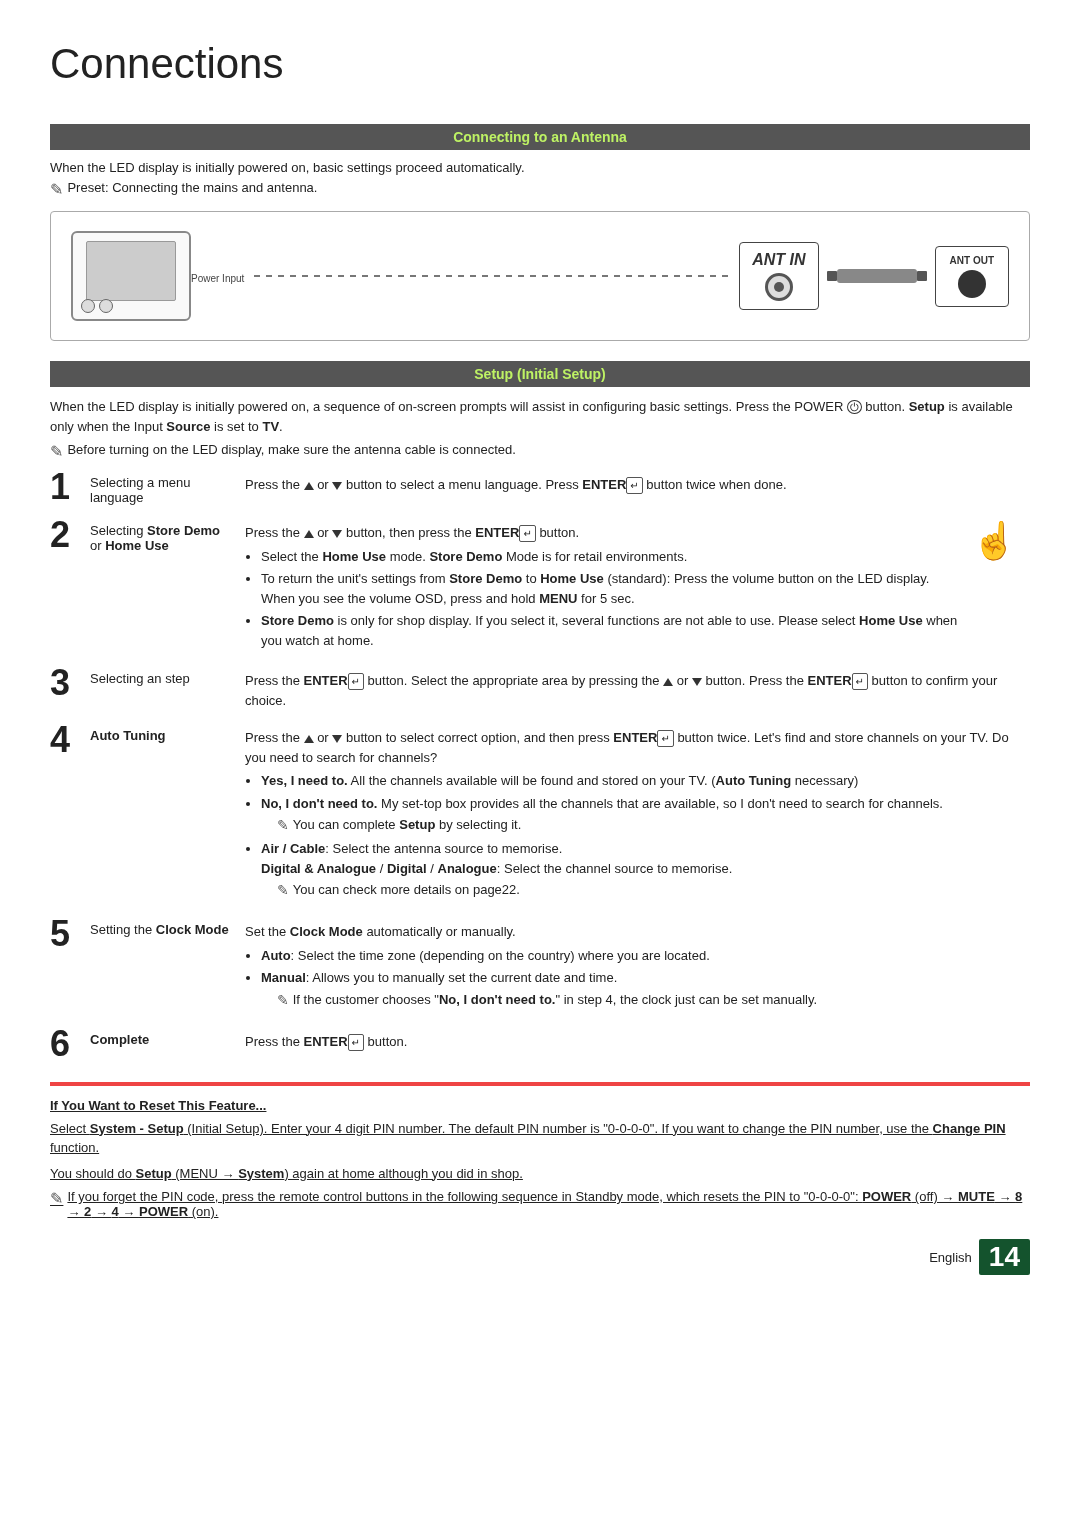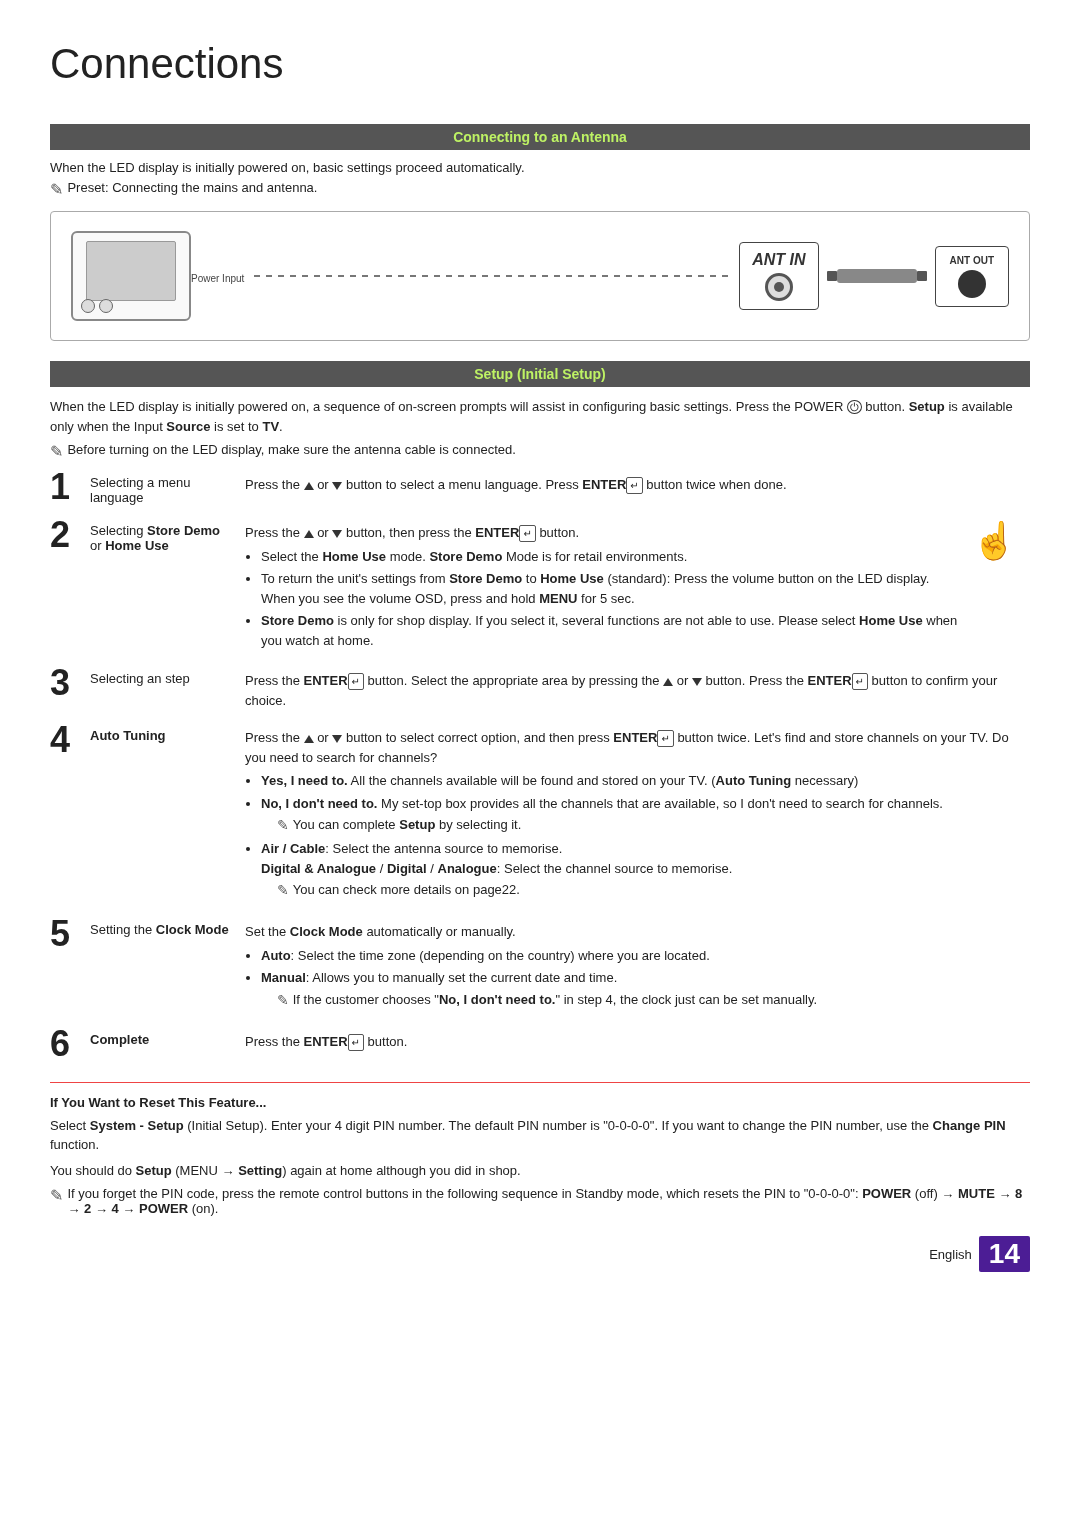--- a/index.html
+++ b/index.html
@@ -190,40 +190,41 @@
       gap: 4px;
       margin-top: 2px;
       margin-left: 16px;
     }
     .sub-note-icon {
       font-size: 14px;
       color: #555;
     }
     .reset-section {
       margin-top: 20px;
-      border-top: 1px solid #ef4444;
+      border-top: 4px solid #ef4444;
       padding-top: 12px;
+      text-decoration: underline;
     }
     .reset-title {
       font-size: 13px;
       font-weight: bold;
       margin-bottom: 6px;
     }
     .page-number-area {
       display: flex;
       justify-content: flex-end;
       align-items: center;
       margin-top: 20px;
       gap: 7px;
       font-size: 13px;
     }
     .page-num-box {
       font-size: 28px;
       font-weight: bold;
-      background: #4c1d95;
+      background: #14532d;
       color: #fff;
       padding: 2px 10px;
       border-radius: 2px;
     }
     .triangle-up {
       display: inline-block;
       width: 0;
       height: 0;
       border-left: 5px solid transparent;
       border-right: 5px solid transparent;
@@ -398,21 +399,21 @@
   </div>
 
 </div>
 
 <div class="reset-section">
   <p class="reset-title">If You Want to Reset This Feature...</p>
   <p style="font-size:13px;margin-bottom:6px;line-height:1.5;">
     Select <b>System - Setup</b> (Initial Setup). Enter your 4 digit PIN number. The default PIN number is "0-0-0-0". If you want to change the PIN number, use the <b>Change PIN</b> function.
   </p>
   <p style="font-size:13px;margin-bottom:6px;line-height:1.5;">
-    You should do <b>Setup</b> (MENU → <b>Setting</b>) again at home although you did in shop.
+    You should do <b>Setup</b> (MENU → <b>System</b>) again at home although you did in shop.
   </p>
   <div class="note-line">
     <span class="note-icon">✎</span>
     <span>If you forget the PIN code, press the remote control buttons in the following sequence in Standby mode, which resets the PIN to "0-0-0-0": <b>POWER</b> (off) → <b>MUTE</b> → <b>8</b> → <b>2</b> → <b>4</b> → <b>POWER</b> (on).</span>
   </div>
 </div>
 
 <div class="page-number-area">
   <span>English</span>
   <span class="page-num-box">14</span>

